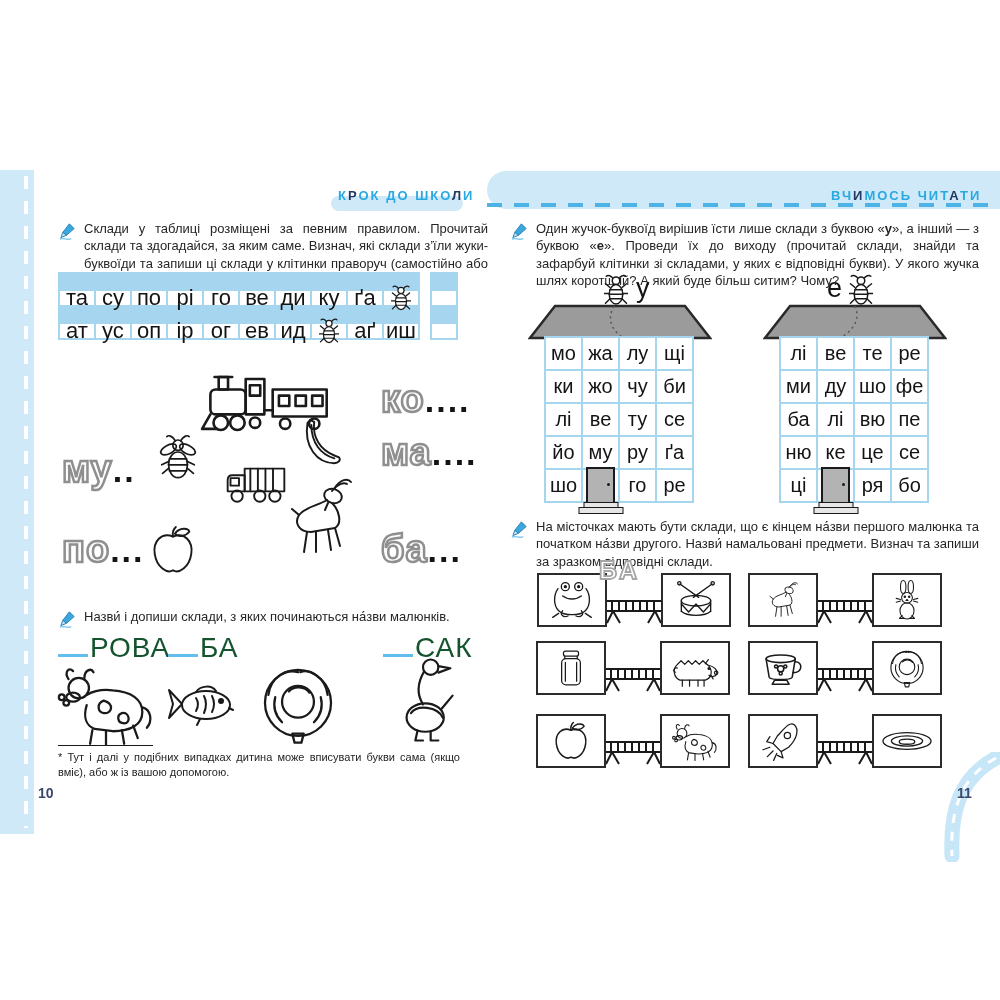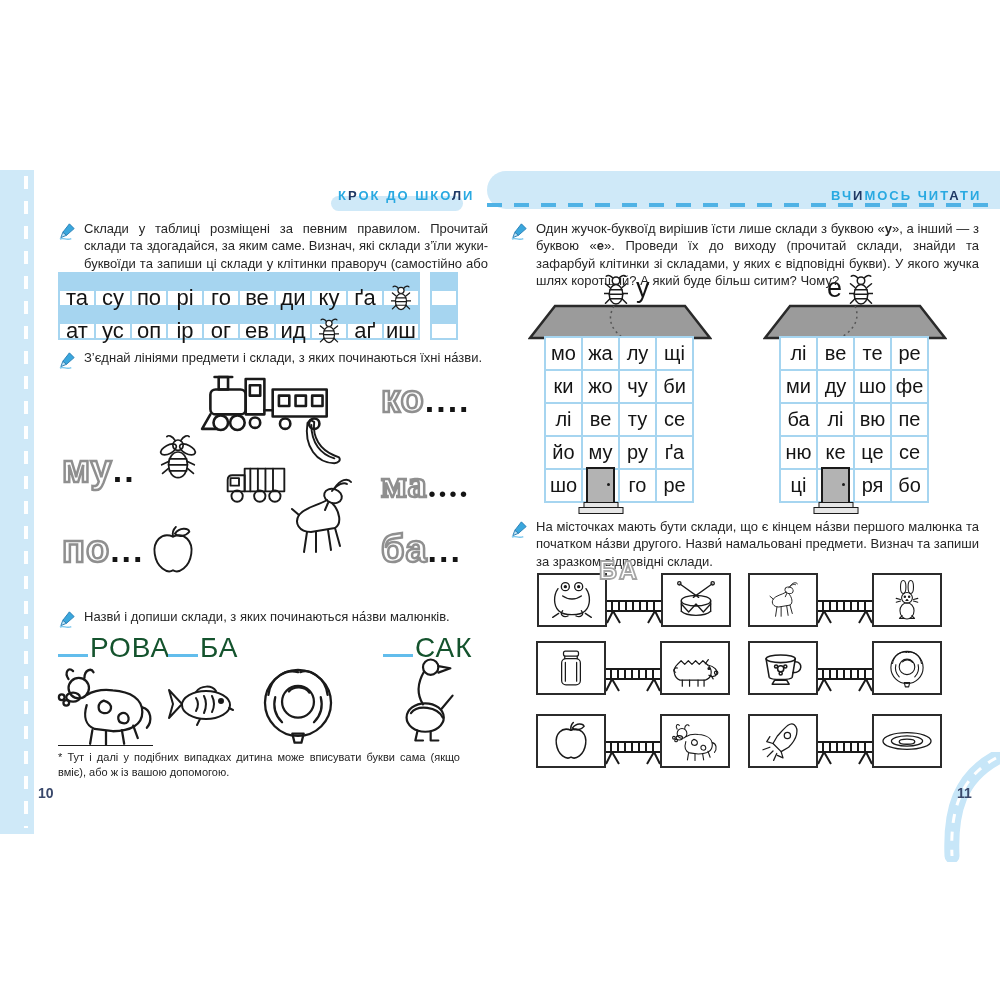--- a/index.html
+++ b/index.html
@@ -146,36 +146,28 @@
       </div>
       <div class="t1cell">аґ</div>
       <div class="t1cell">иш</div>
     </div>
   <div class="t1grid" style="left:58px;top:272px;display:contents;"></div>
   <div class="t1answer" style="left:430px;top:272px;">
     <div class="t1cell"></div>
     <div class="t1cell"></div>
   </div>
 
-  <div class="task" style="left:58px;top:349px;width:404px;">
-    <span class="ticon"><svg viewBox="0 0 20 20">
-          <path d="M5,12 L12,3 L17,8 L9,15 Z" fill="#3aa7dd" stroke="#2a7fb5" stroke-width="1"></path>
-          <path d="M5,12 L3,17.5 L9,15 Z" fill="#bfe3f5" stroke="#2a7fb5" stroke-width="1"></path>
-          <path d="M2,19 C6,17 9,21 14,18.5" stroke="#7ec9ee" stroke-width="1.5" fill="none"></path>
-        </svg></span>
-    <span>З’єднай лініями предмети і склади, з яких починаються їхні на́зви.</span>
-  </div>
 
   <div class="syl" style="left:381px;top:378px;text-align:right;">
     <span class="hollow">ко</span><span class="dots">....</span>
   </div>
   <div class="syl" style="left:62px;top:448px;">
     <span class="hollow">му</span><span class="dots">..</span>
   </div>
-  <div class="syl" style="left:381px;top:462px;font-family:Liberation Serif, serif;">
+  <div class="syl" style="left:381px;top:431px;">
     <span class="hollow">ма</span><span class="dots">....</span>
   </div>
   <div class="syl" style="left:62px;top:528px;">
     <span class="hollow">по</span><span class="dots">...</span>
   </div>
   <div class="syl" style="left:381px;top:528px;">
     <span class="hollow">ба</span><span class="dots">...</span>
   </div>
 
   <div class="img" style="left:200px;top:368px;width:135px;height:74px;"><svg viewBox="0 0 130 70">

